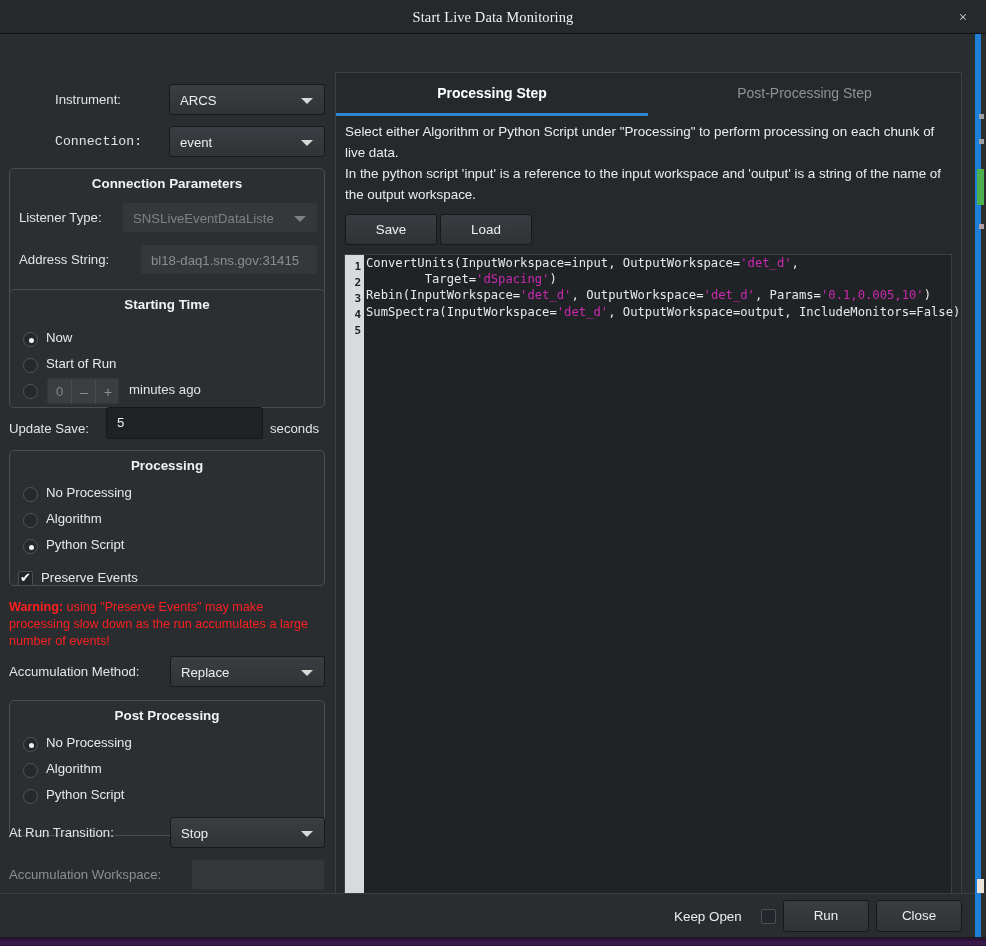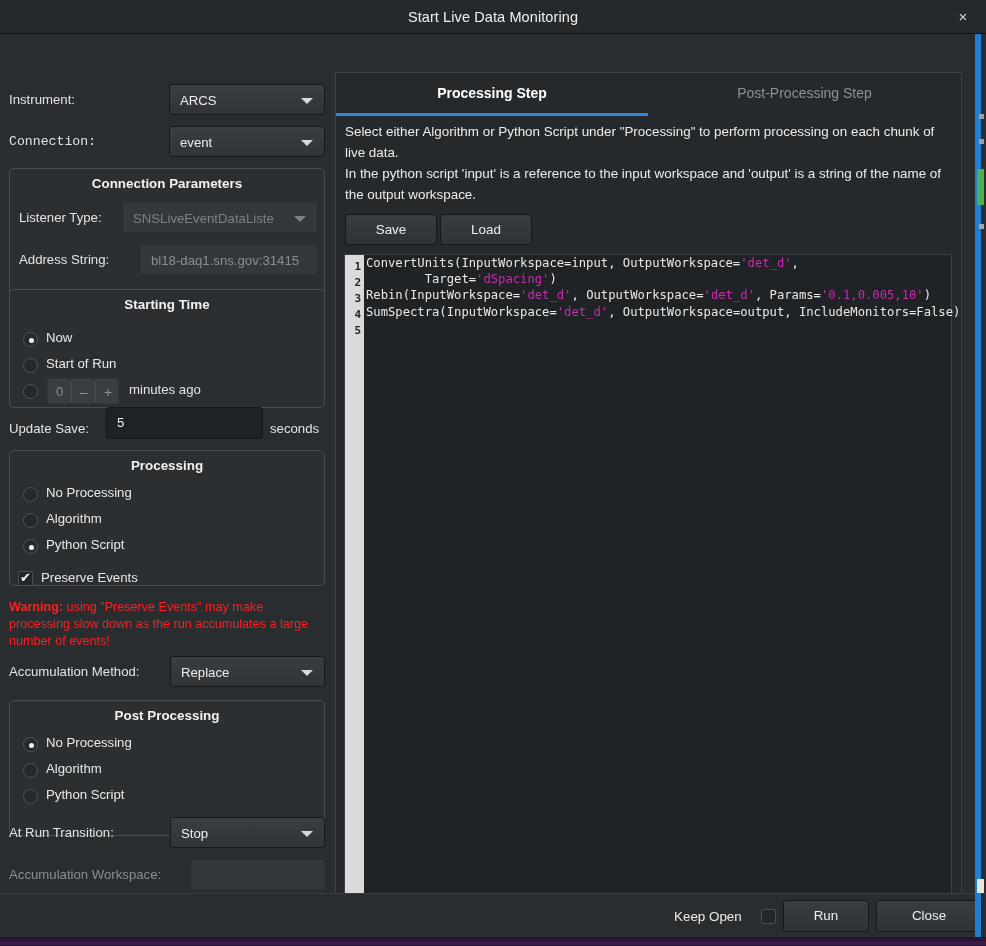--- a/index.html
+++ b/index.html
@@ -10,20 +10,21 @@
     font-family: "Liberation Sans", sans-serif;
     overflow: hidden;
   }
   body { position: relative; color: #e6e6e6; font-size: 13px; }
 
   
   #titlebar {
     position: absolute; left: 0; top: 0; width: 986px; height: 34px;
     background: #26292c;
     border-bottom: 1px solid #101213;
+    font-family: Liberation Serif, serif;
   }
   #titlebar .title {
     position: absolute; left: 0; top: 0; width: 986px; height: 34px;
     line-height: 34px; text-align: center;
     font-size: 14.5px; color: #f0f0f0; font-weight: 500;
     letter-spacing: .1px;
   }
   #titlebar .closebtn {
     position: absolute; right: 10px; top: 0; width: 26px; height: 34px;
     line-height: 34px; text-align: center; color: #d8d8d8; font-size: 15px;
@@ -51,21 +52,21 @@
   #rightaccent {
     position: absolute; right: 5px; top: 34px; width: 6px; height: 903px;
     background: #1f7fd4;
   }
   #rightaccent .mark { position: absolute; right: -3px; width: 5px; height: 5px; }
 
   
   #left {
     position: absolute; left: 0; top: 34px; width: 335px; height: 880px;
   }
-  .row { position: absolute; }
+  .row { position: absolute; margin-left: 46px; }
   .lbl { color: #e3e3e3; font-size: 13.2px; white-space: nowrap; }
   .lbl.dim { color: #8b8f92; }
 
   
   .combo {
     background: linear-gradient(#3a3e42, #303437);
     border: 1px solid #17191b; border-radius: 3px;
     height: 31px; position: relative; color: #ededed;
     font-size: 13.2px;
   }
@@ -376,21 +377,21 @@
       <div id="hscroll">
         <div class="thumb"></div>
       </div>
     </div>
   </div>
 
   <div id="bottombar">
     <div id="keepopenlbl">Keep Open</div>
     <div id="keepopenbox"></div>
     <div class="bb" style="left:783px; width:86px;">Run</div>
-    <div class="bb" style="left:876px; width:106px;">Close</div>
+    <div class="bb" style="left:876px; width:86px;">Close</div>
   </div>
 
   <div id="bottomstrip">
       <div class="inner"></div>
     </div>
 </div>
 
 <div id="rightaccent">
   <div class="mark" style="top:80px;  background:#9aa0a4;"></div>
   <div class="mark" style="top:105px; background:#9aa0a4;"></div>

